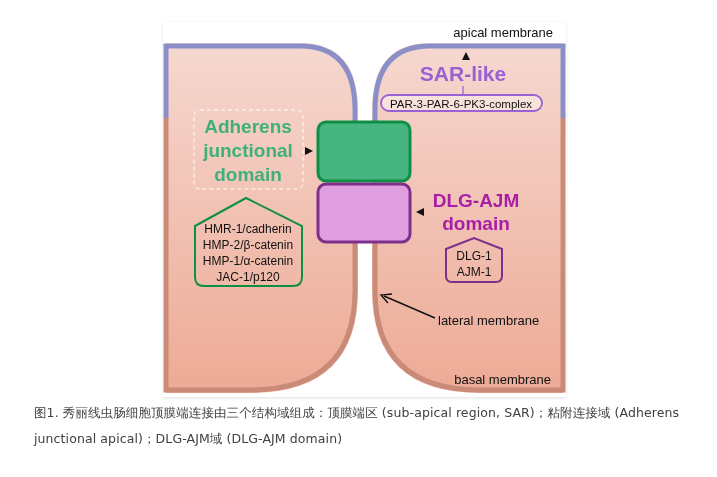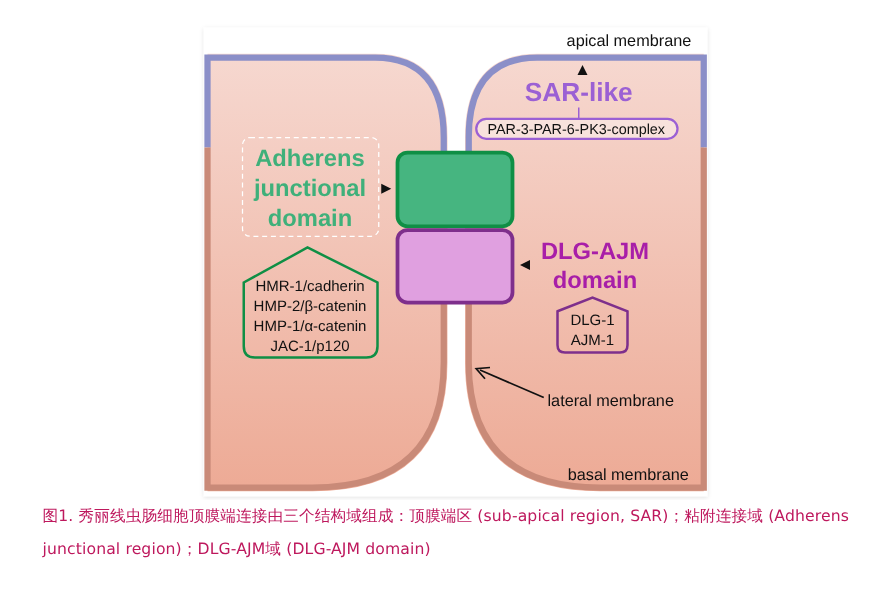--- a/index.html
+++ b/index.html
@@ -1,18 +1,18 @@
 <!DOCTYPE html>
 <html><head>
 <meta charset="utf-8">
 <style>
   html, body { margin: 0; padding: 0; background: #ffffff; }
   body { width: 717px; height: 477px; position: relative; overflow: hidden; font-family: "Liberation Sans", sans-serif; }
   #figure { position: absolute; left: 0; top: 0; width: 717px; height: 400px; }
-  .caption { position: absolute; left: 34px; font-family: "DejaVu Sans", sans-serif; font-size: 12.5px; color: #be185d; letter-spacing: 0.1px; white-space: nowrap; }
+  .caption { position: absolute; left: 34px; font-family: "DejaVu Sans", sans-serif; font-size: 12.5px; color: #404040; letter-spacing: 0.1px; white-space: nowrap; }
   #cap1 { top: 405px; }
   #cap2 { top: 431px; }
   svg text { font-family: "Liberation Sans", sans-serif; }
 </style>
 </head>
 <body>
 
 <svg id="figure" viewBox="0 0 717 400" xmlns="http://www.w3.org/2000/svg">
   <defs>
     <linearGradient id="cellGrad" x1="0" y1="0" x2="0" y2="1">
@@ -74,13 +74,13 @@
   <text x="474" y="276" font-size="12" text-anchor="middle" fill="#111">AJM-1</text>
 
   <line x1="435" y1="318" x2="384" y2="296" stroke="#111" stroke-width="1.4"></line>
   <polyline points="392,294 381,295 388,303" fill="none" stroke="#111" stroke-width="1.4"></polyline>
   <text x="438" y="325" font-size="13" fill="#111">lateral membrane</text>
 
   <text x="551" y="384" font-size="13" text-anchor="end" fill="#111">basal membrane</text>
 </svg>
 
 <div id="cap1" class="caption">图1. 秀丽线虫肠细胞顶膜端连接由三个结构域组成：顶膜端区 (sub-apical region, SAR)；粘附连接域 (Adherens</div>
-<div id="cap2" class="caption">junctional region)；DLG-AJM域 (DLG-AJM domain)</div>
+<div id="cap2" class="caption">junctional apical)；DLG-AJM域 (DLG-AJM domain)</div>
 
 </body></html>

